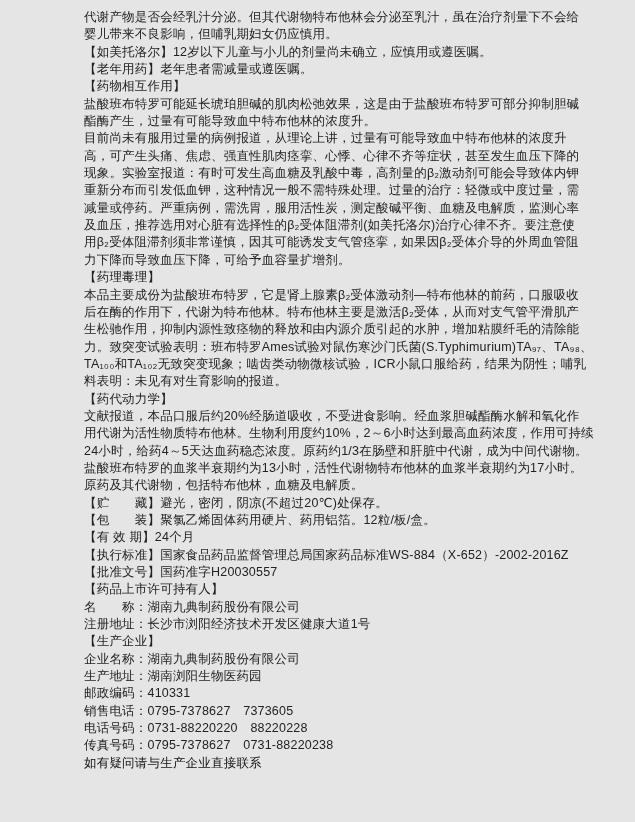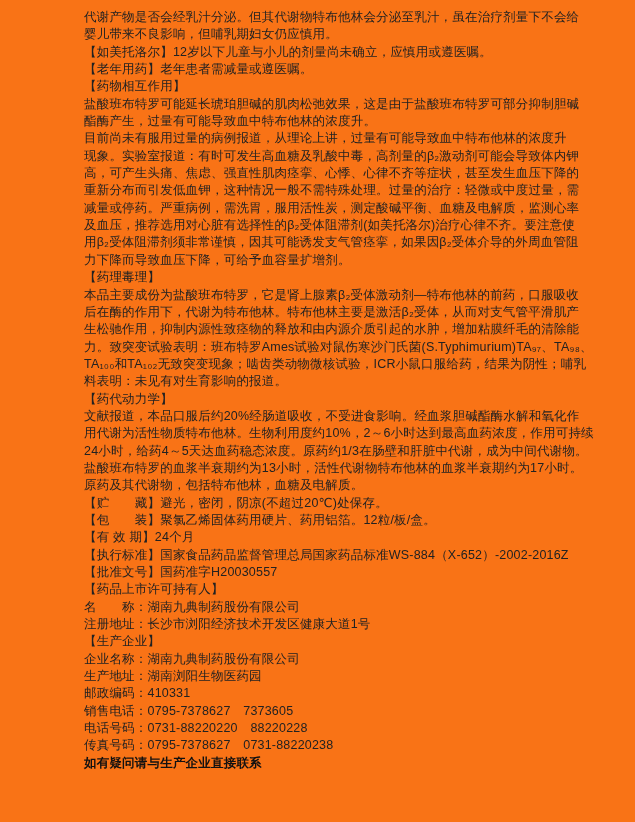--- a/index.html
+++ b/index.html
@@ -4,57 +4,57 @@
 <style>
   html, body {
     margin: 0;
     padding: 0;
     background: #ffffff;
   }
   .page {
     position: relative;
     width: 635px;
     height: 822px;
-    background: #f97316;
+    background: #e5e5e5;
     overflow: hidden;
     font-family: "Liberation Sans", "DejaVu Sans", sans-serif;
   }
   .doc {
     position: absolute;
     left: 84px;
     top: 9px;
     width: 482px;
   }
   .line {
     font-size: 12.5px;
     line-height: 17.35px;
     letter-spacing: 0.2px;
     white-space: nowrap;
     color: #222222;
   }
   .line.bold {
-    font-weight: bold;
+    font-weight: normal;
     color: #111111;
   }
 </style>
 </head>
 <body>
 
 <div class="page">
   <div class="doc" id="doc-body">
       <div class="line">代谢产物是否会经乳汁分泌。但其代谢物特布他林会分泌至乳汁，虽在治疗剂量下不会给</div>
       <div class="line">婴儿带来不良影响，但哺乳期妇女仍应慎用。</div>
       <div class="line">【如美托洛尔】12岁以下儿童与小儿的剂量尚未确立，应慎用或遵医嘱。</div>
       <div class="line">【老年用药】老年患者需减量或遵医嘱。</div>
       <div class="line">【药物相互作用】</div>
       <div class="line">盐酸班布特罗可能延长琥珀胆碱的肌肉松弛效果，这是由于盐酸班布特罗可部分抑制胆碱</div>
       <div class="line">酯酶产生，过量有可能导致血中特布他林的浓度升。</div>
       <div class="line">目前尚未有服用过量的病例报道，从理论上讲，过量有可能导致血中特布他林的浓度升</div>
+      <div class="line">高，可产生头痛、焦虑、强直性肌肉痉挛、心悸、心律不齐等症状，甚至发生血压下降的</div>
       <div class="line">现象。实验室报道：有时可发生高血糖及乳酸中毒，高剂量的β₂激动剂可能会导致体内钾</div>
-      <div class="line">高，可产生头痛、焦虑、强直性肌肉痉挛、心悸、心律不齐等症状，甚至发生血压下降的</div>
       <div class="line">重新分布而引发低血钾，这种情况一般不需特殊处理。过量的治疗：轻微或中度过量，需</div>
       <div class="line">减量或停药。严重病例，需洗胃，服用活性炭，测定酸碱平衡、血糖及电解质，监测心率</div>
       <div class="line">及血压，推荐选用对心脏有选择性的β₂受体阻滞剂(如美托洛尔)治疗心律不齐。要注意使</div>
       <div class="line">用β₂受体阻滞剂须非常谨慎，因其可能诱发支气管痉挛，如果因β₂受体介导的外周血管阻</div>
       <div class="line">力下降而导致血压下降，可给予血容量扩增剂。</div>
       <div class="line">【药理毒理】</div>
       <div class="line">本品主要成份为盐酸班布特罗，它是肾上腺素β₂受体激动剂—特布他林的前药，口服吸收</div>
       <div class="line">后在酶的作用下，代谢为特布他林。特布他林主要是激活β₂受体，从而对支气管平滑肌产</div>
       <div class="line">生松驰作用，抑制内源性致痉物的释放和由内源介质引起的水肿，增加粘膜纤毛的清除能</div>
       <div class="line">力。致突变试验表明：班布特罗Ames试验对鼠伤寒沙门氏菌(S.Typhimurium)TA₉₇、TA₉₈、</div>

